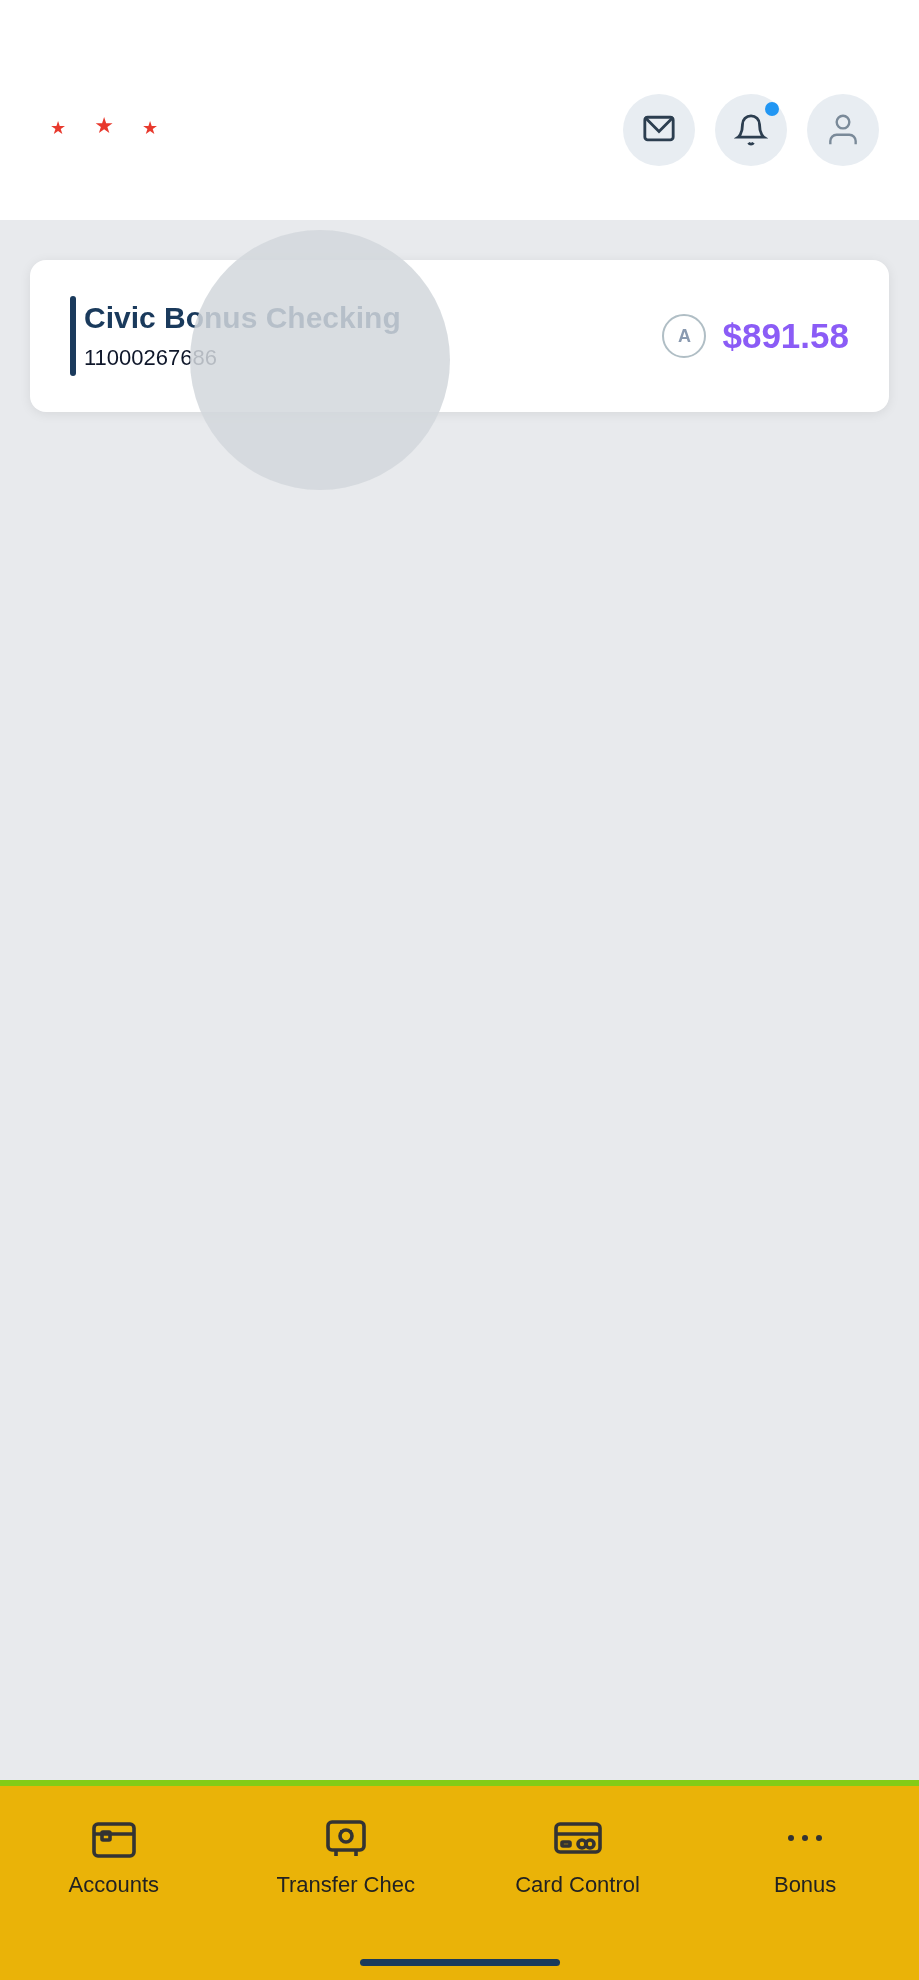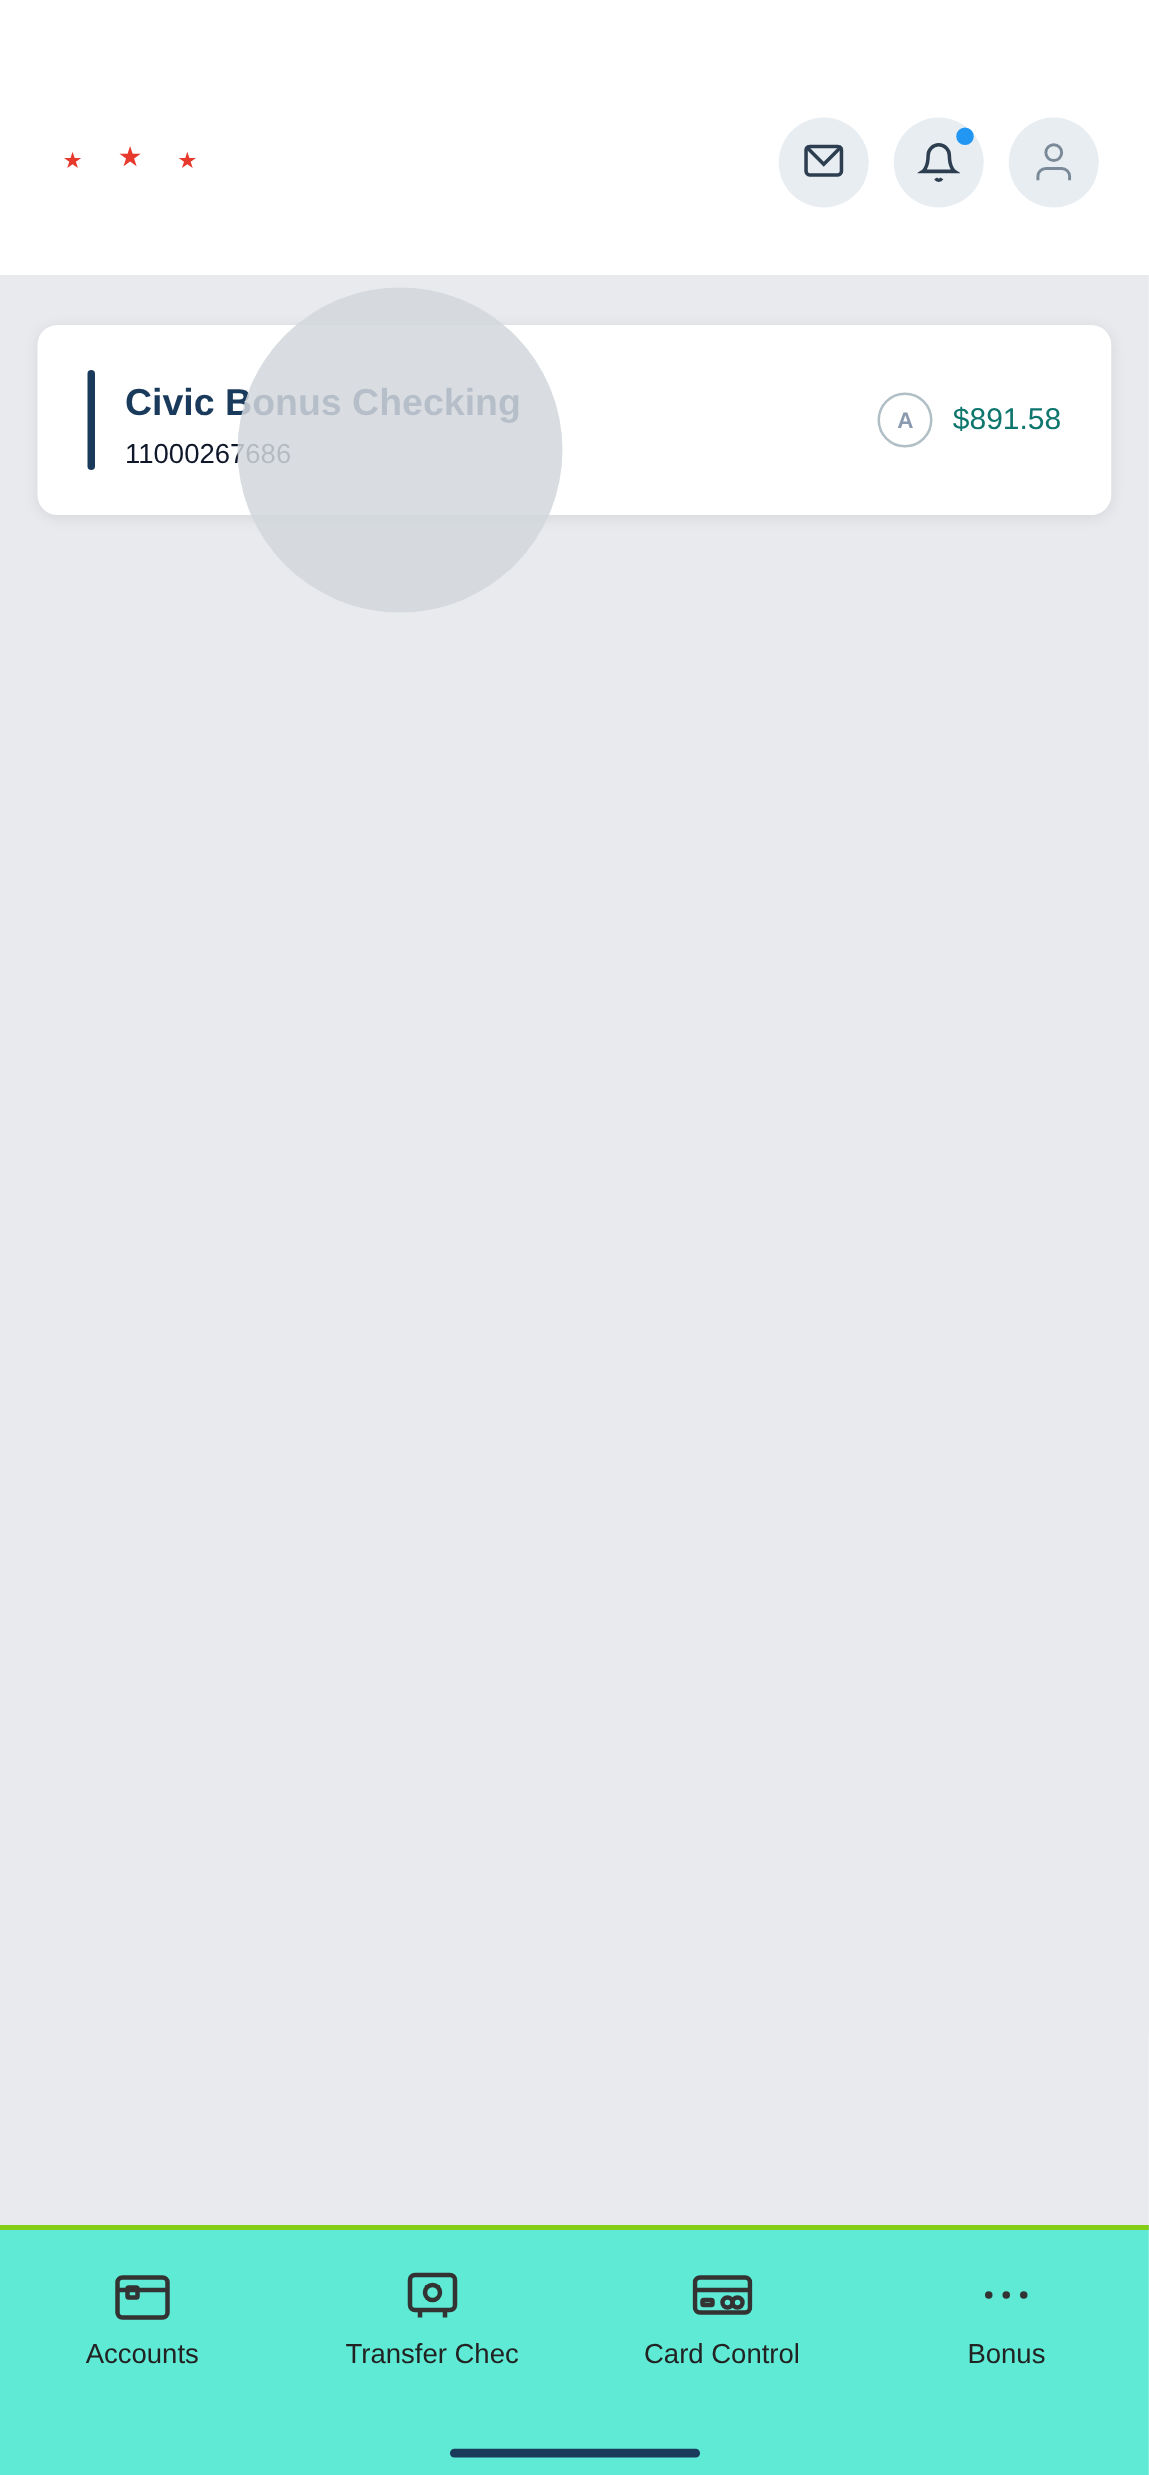--- a/index.html
+++ b/index.html
@@ -108,22 +108,22 @@
       padding: 36px 40px;
       display: flex;
       align-items: center;
       justify-content: space-between;
       box-shadow: 0 2px 12px rgba(0,0,0,0.08);
       position: relative;
     }
 
     .account-left {
       display: flex;
-      align-items: flex-end;
-      gap: 24px;
+      align-items: center;
+      gap: 8px;
     }
 
     .account-accent-bar {
       width: 6px;
       height: 80px;
       background: #1a3a5c;
       border-radius: 3px;
     }
 
     .account-info {
@@ -156,23 +156,23 @@
       border: 2px solid #b0bec5;
       display: flex;
       align-items: center;
       justify-content: center;
       color: #8a9ab0;
       font-size: 18px;
       font-weight: 600;
     }
 
     .account-balance {
-      font-size: 24px;
-      font-weight: 400;
-      color: #0f766e;
+      font-size: 35px;
+      font-weight: 700;
+      color: #8b5cf6;
     }
 
     
     .ripple-overlay {
       position: absolute;
       top: -30px;
       left: 160px;
       width: 260px;
       height: 260px;
       background: rgba(210,215,220,0.85);
@@ -180,22 +180,22 @@
       pointer-events: none;
     }
 
     
     .bottom-nav {
       position: absolute;
       bottom: 0;
       left: 0;
       right: 0;
       height: 200px;
-      background: #5eead4;
-      border-top: 4px solid #84cc16;
+      background: #eab308;
+      border-top: 6px solid #84cc16;
       display: flex;
       align-items: flex-start;
       justify-content: space-around;
       padding-top: 28px;
     }
 
     .nav-item {
       display: flex;
       flex-direction: column;
       align-items: center;

